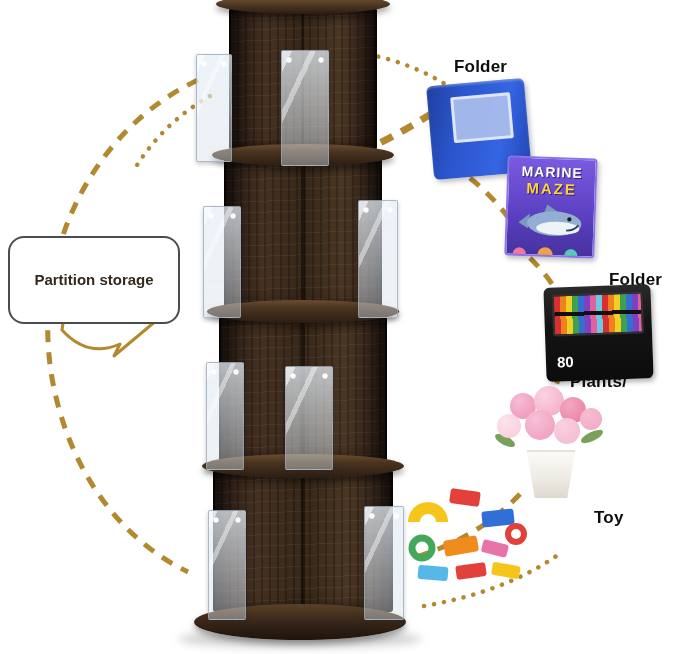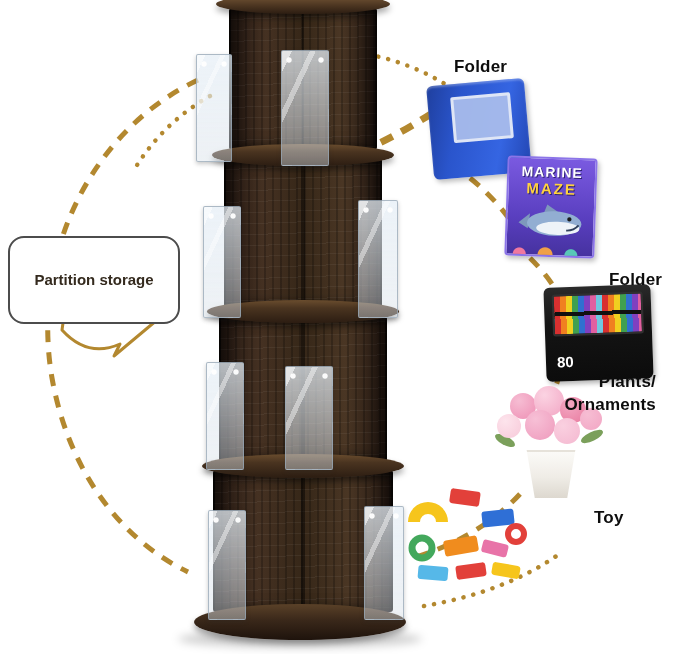--- a/index.html
+++ b/index.html
@@ -60,21 +60,21 @@
     font-size:15px;font-weight:bold;color:#342a1e;line-height:1.55;text-align:center;margin-top:32px;}
 
   
   .arrow{position:absolute;z-index:9;left:50px;top:285px;}
 
   
   .label{position:absolute;z-index:8;font-weight:bold;font-size:17px;color:#0d0d0d;letter-spacing:.2px;}
   .label-folder{left:454px;top:57px;}
   .label-books{left:527px;top:131px;}
   .label-brush{left:609px;top:270px;}
-  .label-plants{left:548px;top:371px;width:108px;text-align:right;line-height:1.35;}
+  .label-plants{left:570px;top:371px;width:108px;text-align:left;line-height:1.35;}
   .label-toy{left:594px;top:508px;}
 
   
   .product{position:absolute;z-index:7;}
 
   .folder-img{left:430px;top:82px;width:98px;height:94px;border-radius:6px;transform:rotate(-5deg);
     background:linear-gradient(105deg,#1f3f9e 0%,#2a55cc 30%,#3565e2 70%,#2244b0 100%);
     box-shadow:2px 3px 5px rgba(0,0,0,.25), inset 0 2px 2px rgba(255,255,255,.25);}
   .folder-window{position:absolute;left:23px;top:13px;width:54px;height:40px;
     background:#a8bcec;border:3px solid #e8edf8;border-radius:2px;opacity:.95;}
@@ -166,21 +166,20 @@
   </svg>
 
   <div class="callout">
     <div>Partition storage</div>
   </div>
 
   <div class="label label-folder">Folder</div>
   <div class="label label-brush">Folder</div>
   <div class="label label-plants">
     <div>Plants/</div>
-    <div>Ornaments</div>
   </div>
   <div class="label label-toy">Toy</div>
 
   <div class="product folder-img">
     <div class="folder-window"></div>
   </div>
 
   <div class="product book">
     <div class="book-title">MARINE</div>
     <div class="book-title2">MAZE</div>

